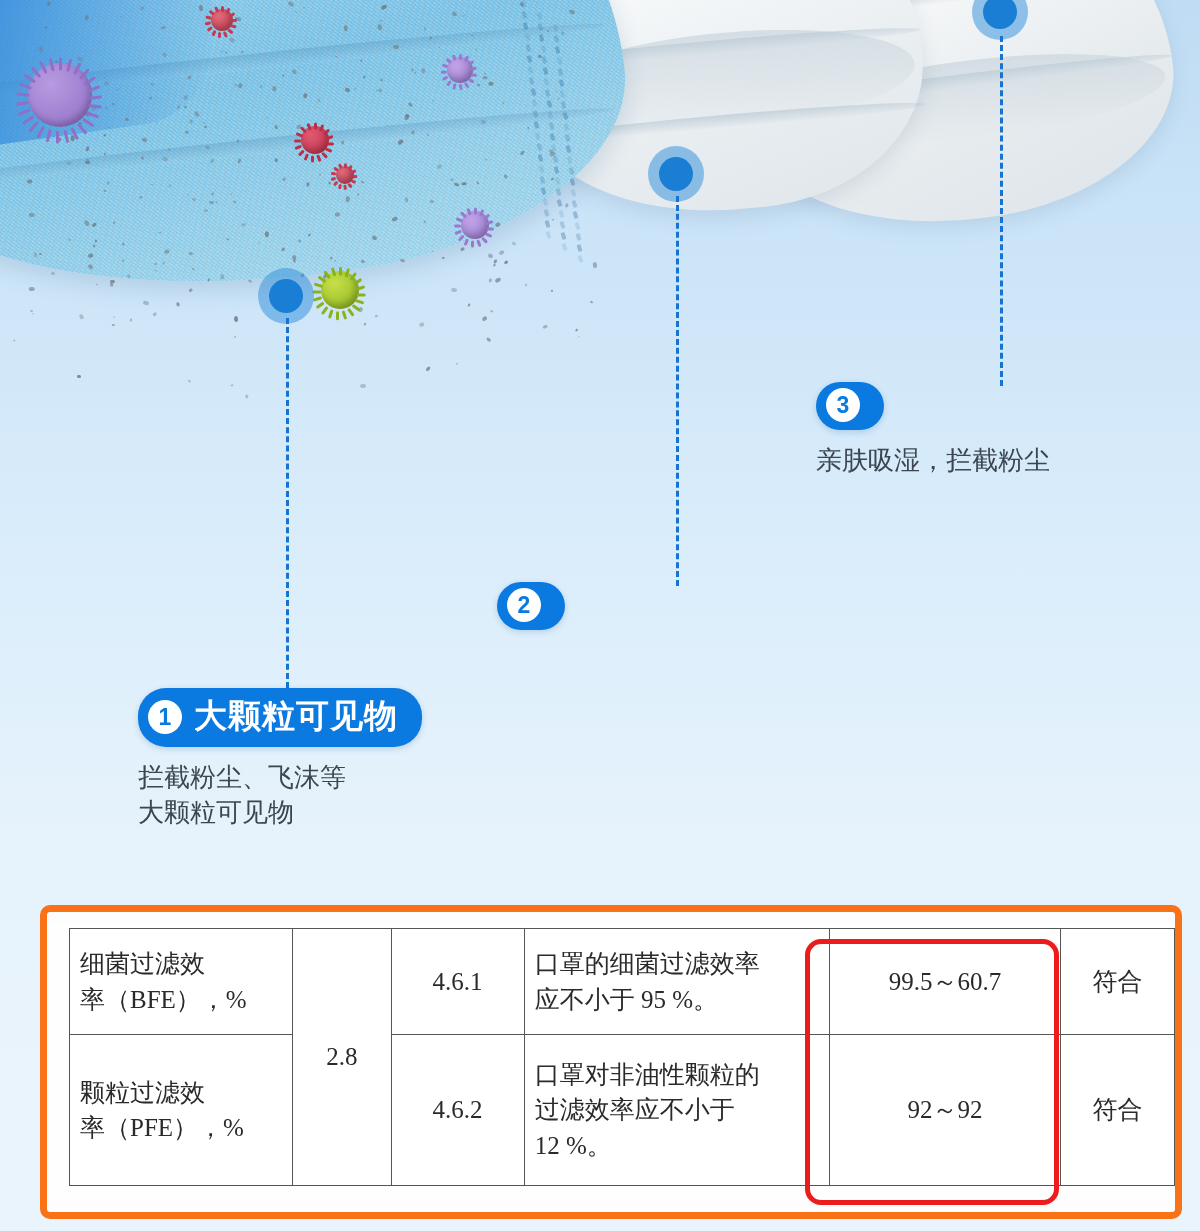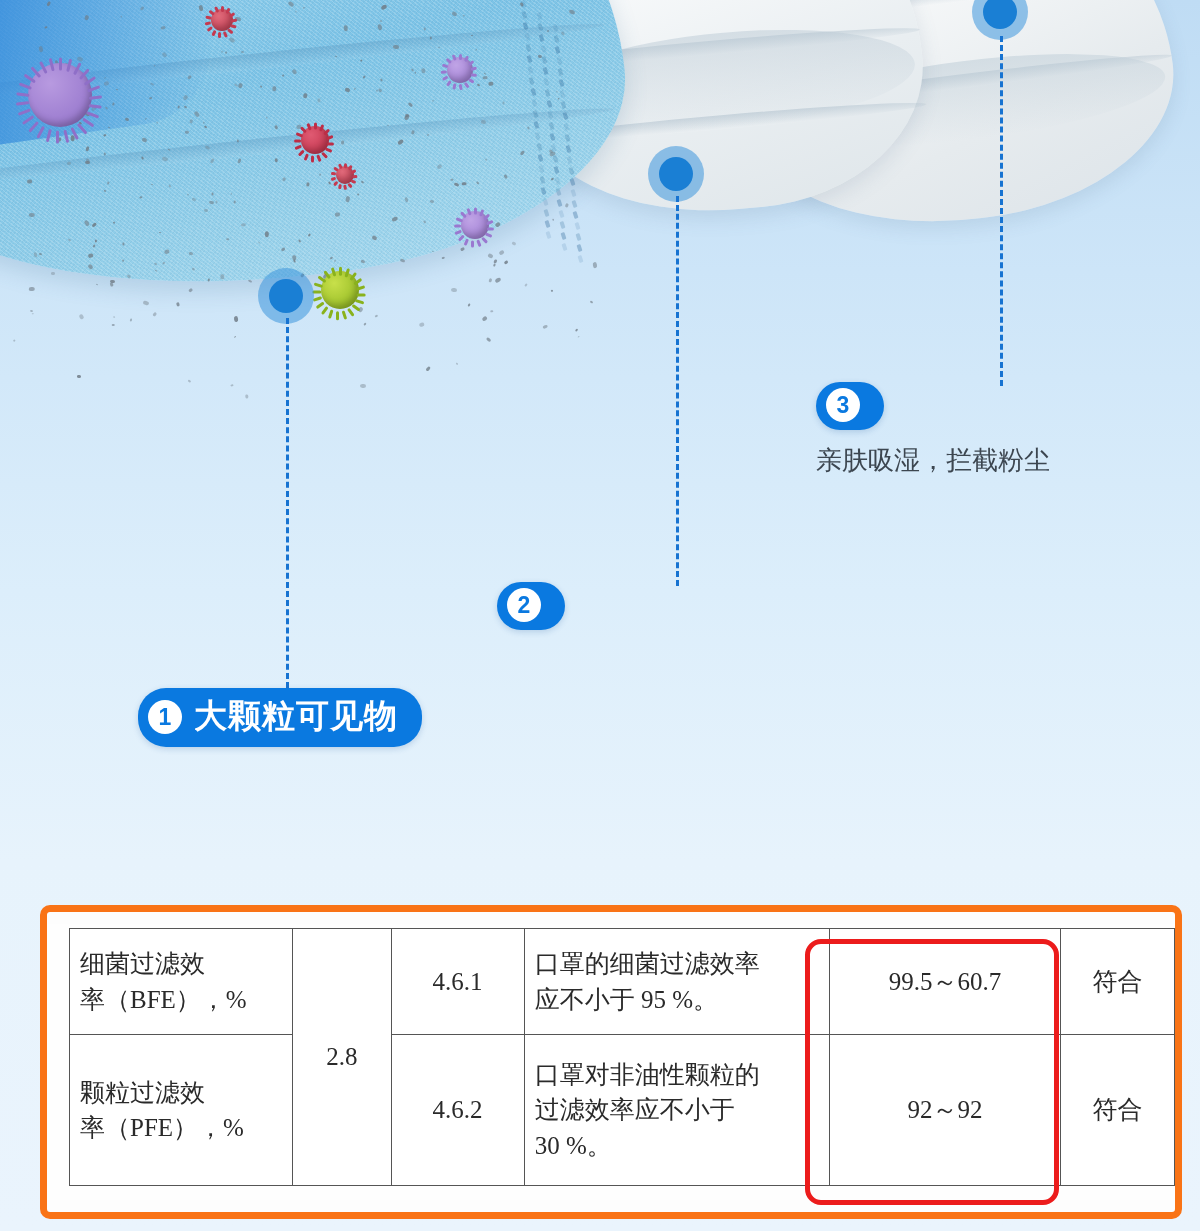--- a/index.html
+++ b/index.html
@@ -637,20 +637,22 @@
   <div class="pill">
     <span class="num">2</span>
   </div>
 </div>
 
 <div class="callout" style="left:138px;top:688px">
   <div class="pill">
     <span class="num">1</span>
     <span class="ptext">大颗粒可见物</span>
   </div>
+  <div class="sub">拦截粉尘、飞沫等
+大颗粒可见物</div>
 </div>
 
 <div class="report">
   <div class="sheet"></div>
   <table class="spec">
     <tbody>
         <tr>
       <td class="c-name" style="white-space:pre-line">细菌过滤效
 率（BFE），%</td>
       <td class="c-clause" rowspan="2">2.8</td>
@@ -659,20 +661,20 @@
 应不小于 95 %。</td>
       <td class="c-val">99.5～60.7</td>
       <td class="c-res">符合</td>
     </tr>
     <tr>
       <td class="c-name" style="white-space:pre-line">颗粒过滤效
 率（PFE），%</td>
       <td class="c-sub">4.6.2</td>
       <td class="c-req" style="white-space:pre-line">口罩对非油性颗粒的
 过滤效率应不小于
-30 %。</td>
+12 %。</td>
       <td class="c-val">92～92</td>
       <td class="c-res">符合</td>
     </tr>
   </tbody>
     </table>
   <div class="redbox"></div>
 </div>
 
 </body></html>

